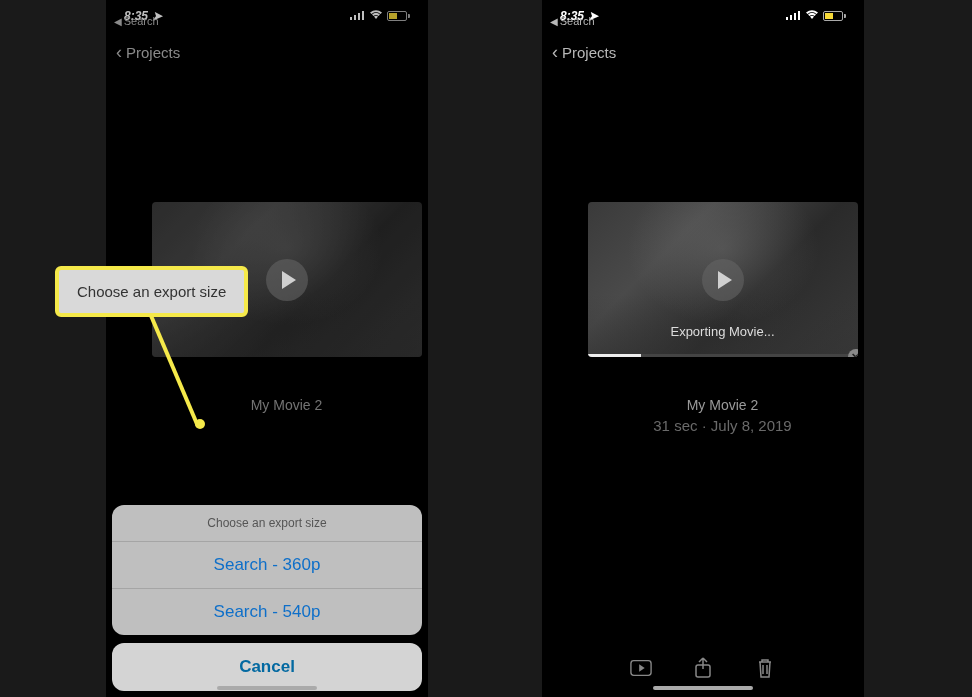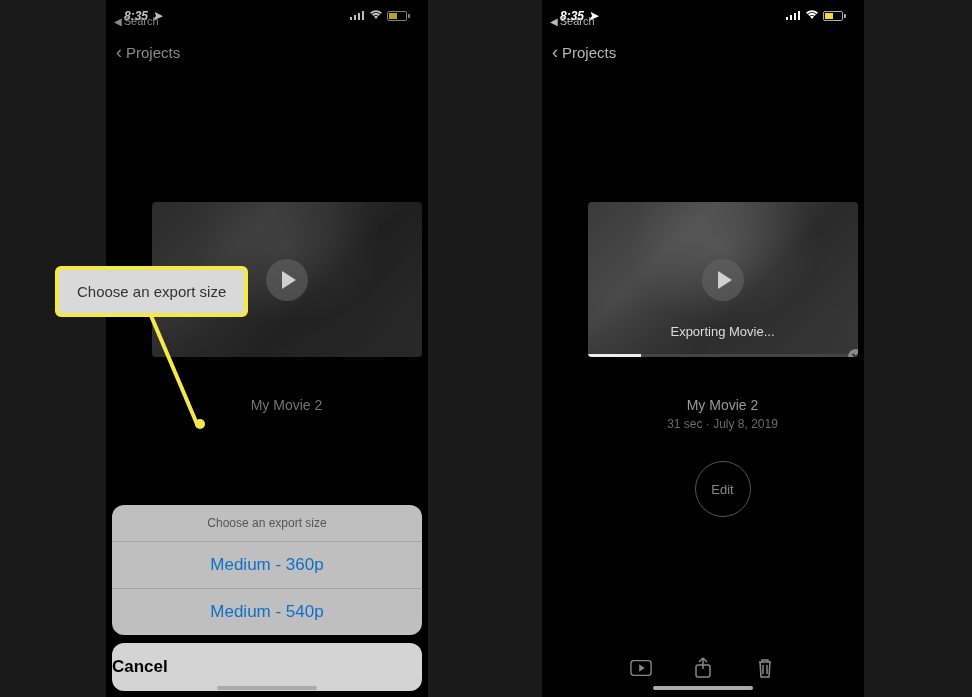--- a/index.html
+++ b/index.html
@@ -134,21 +134,21 @@
       z-index: 4;
     }
     .movie-title {
       color: #9a9a9a;
       font-size: 14px;
       text-align: center;
       margin-top: 40px;
     }
     .movie-meta {
       color: #6a6a6a;
-      font-size: 12px;
+      font-size: 15px;
       text-align: center;
       margin-top: 4px;
     }
     .edit-button {
       width: 56px; height: 56px;
       border: 1.5px solid #555;
       border-radius: 50%;
       color: #888;
       font-size: 13px;
       display: flex;
@@ -210,22 +210,22 @@
       font-size: 17px;
       padding: 13px 0;
       border-bottom: 1px solid #a5a5a5;
       cursor: pointer;
     }
     .sheet-option:last-child { border-bottom: none; }
     .sheet-cancel {
       margin-top: 8px;
       background: #d4d4d4;
       border-radius: 12px;
-      text-align: left;
-      color: #000000;
+      text-align: center;
+      color: #0369a1;
       font-size: 17px;
       font-weight: 600;
       padding: 14px 0;
       cursor: pointer;
     }
     
     .callout-box {
       position: absolute;
       left: 55px;
       top: 266px;
@@ -319,22 +319,22 @@
       <div class="play-button">
         <div class="play-triangle"></div>
       </div>
     </div>
     <div class="movie-title">My Movie 2</div>
   </div>
   <div class="dim"></div>
   <div class="action-sheet">
     <div class="sheet-group">
       <div class="sheet-header">Choose an export size</div>
-      <div class="sheet-option">Medium - 360p</div>
-      <div class="sheet-option">Medium - 540p</div>
+      <div class="sheet-option">Search - 360p</div>
+      <div class="sheet-option">Search - 540p</div>
     </div>
     <div class="sheet-cancel">Cancel</div>
   </div>
   <div class="home-indicator"></div>
 </div>
 
 <div class="phone">
   <div class="status-bar">
     <div class="status-left">
       <span>8:35</span>
@@ -376,21 +376,20 @@
         <div class="play-triangle"></div>
       </div>
       <div class="exporting-text">Exporting Movie...</div>
       <div class="progress-bar">
         <div class="progress-fill"></div>
       </div>
       <div class="progress-close">✕</div>
     </div>
     <div class="movie-title">My Movie 2</div>
     <div class="movie-meta">31 sec · July 8, 2019</div>
-    <div class="edit-button">Edit</div>
   </div>
   <div class="bottom-bar">
     <div class="bottom-icon">
       <svg width="24" height="18" viewBox="0 0 24 18">
           <rect x="1" y="1" width="22" height="16" rx="3" fill="none" stroke="#888" stroke-width="1.5"></rect>
           <path d="M10 5 L16 9 L10 13 Z" fill="#888"></path>
         </svg>
     </div>
     <div class="bottom-icon">
       <svg width="18" height="22" viewBox="0 0 18 22">

